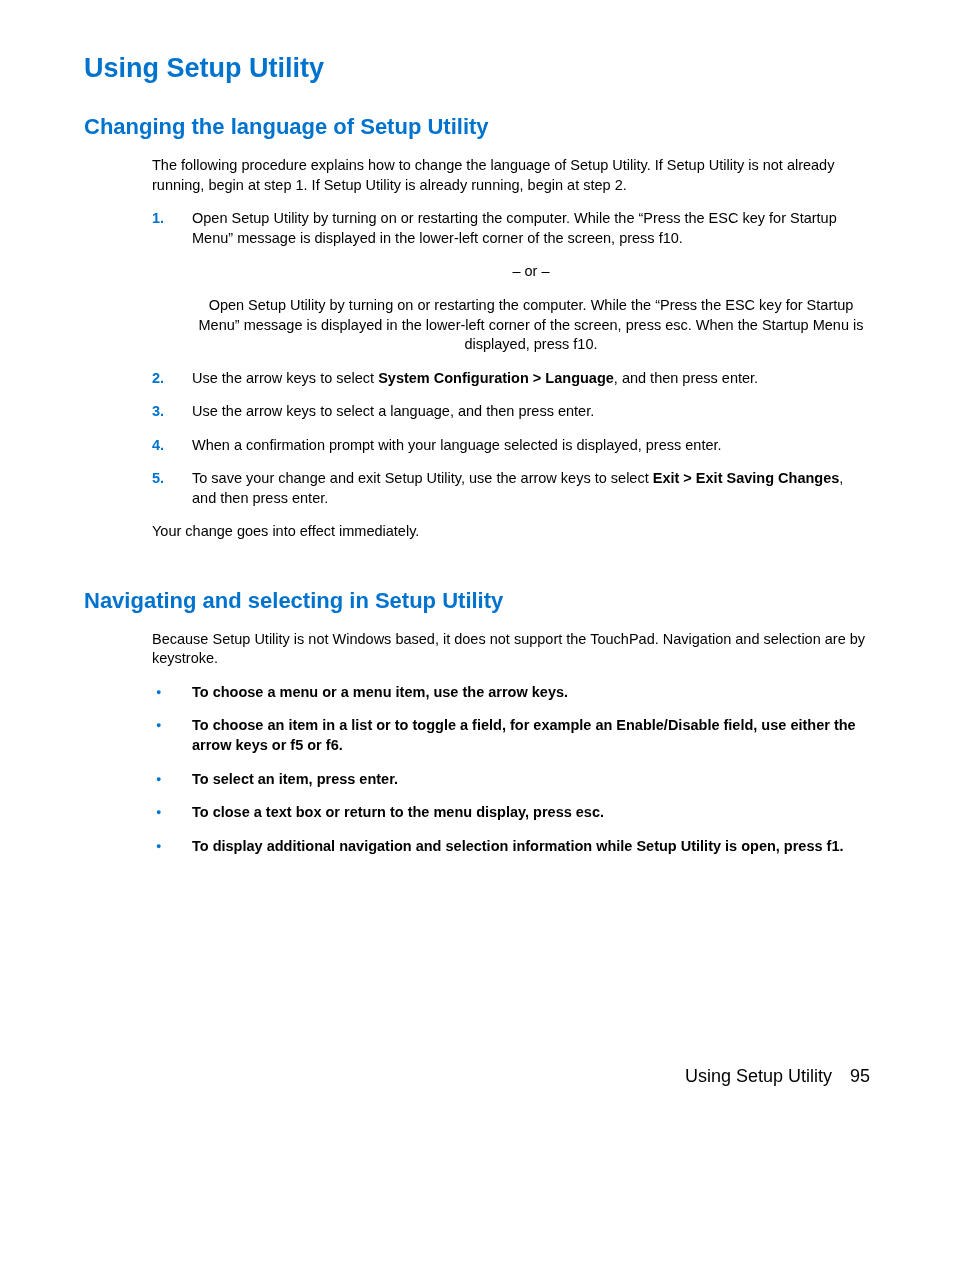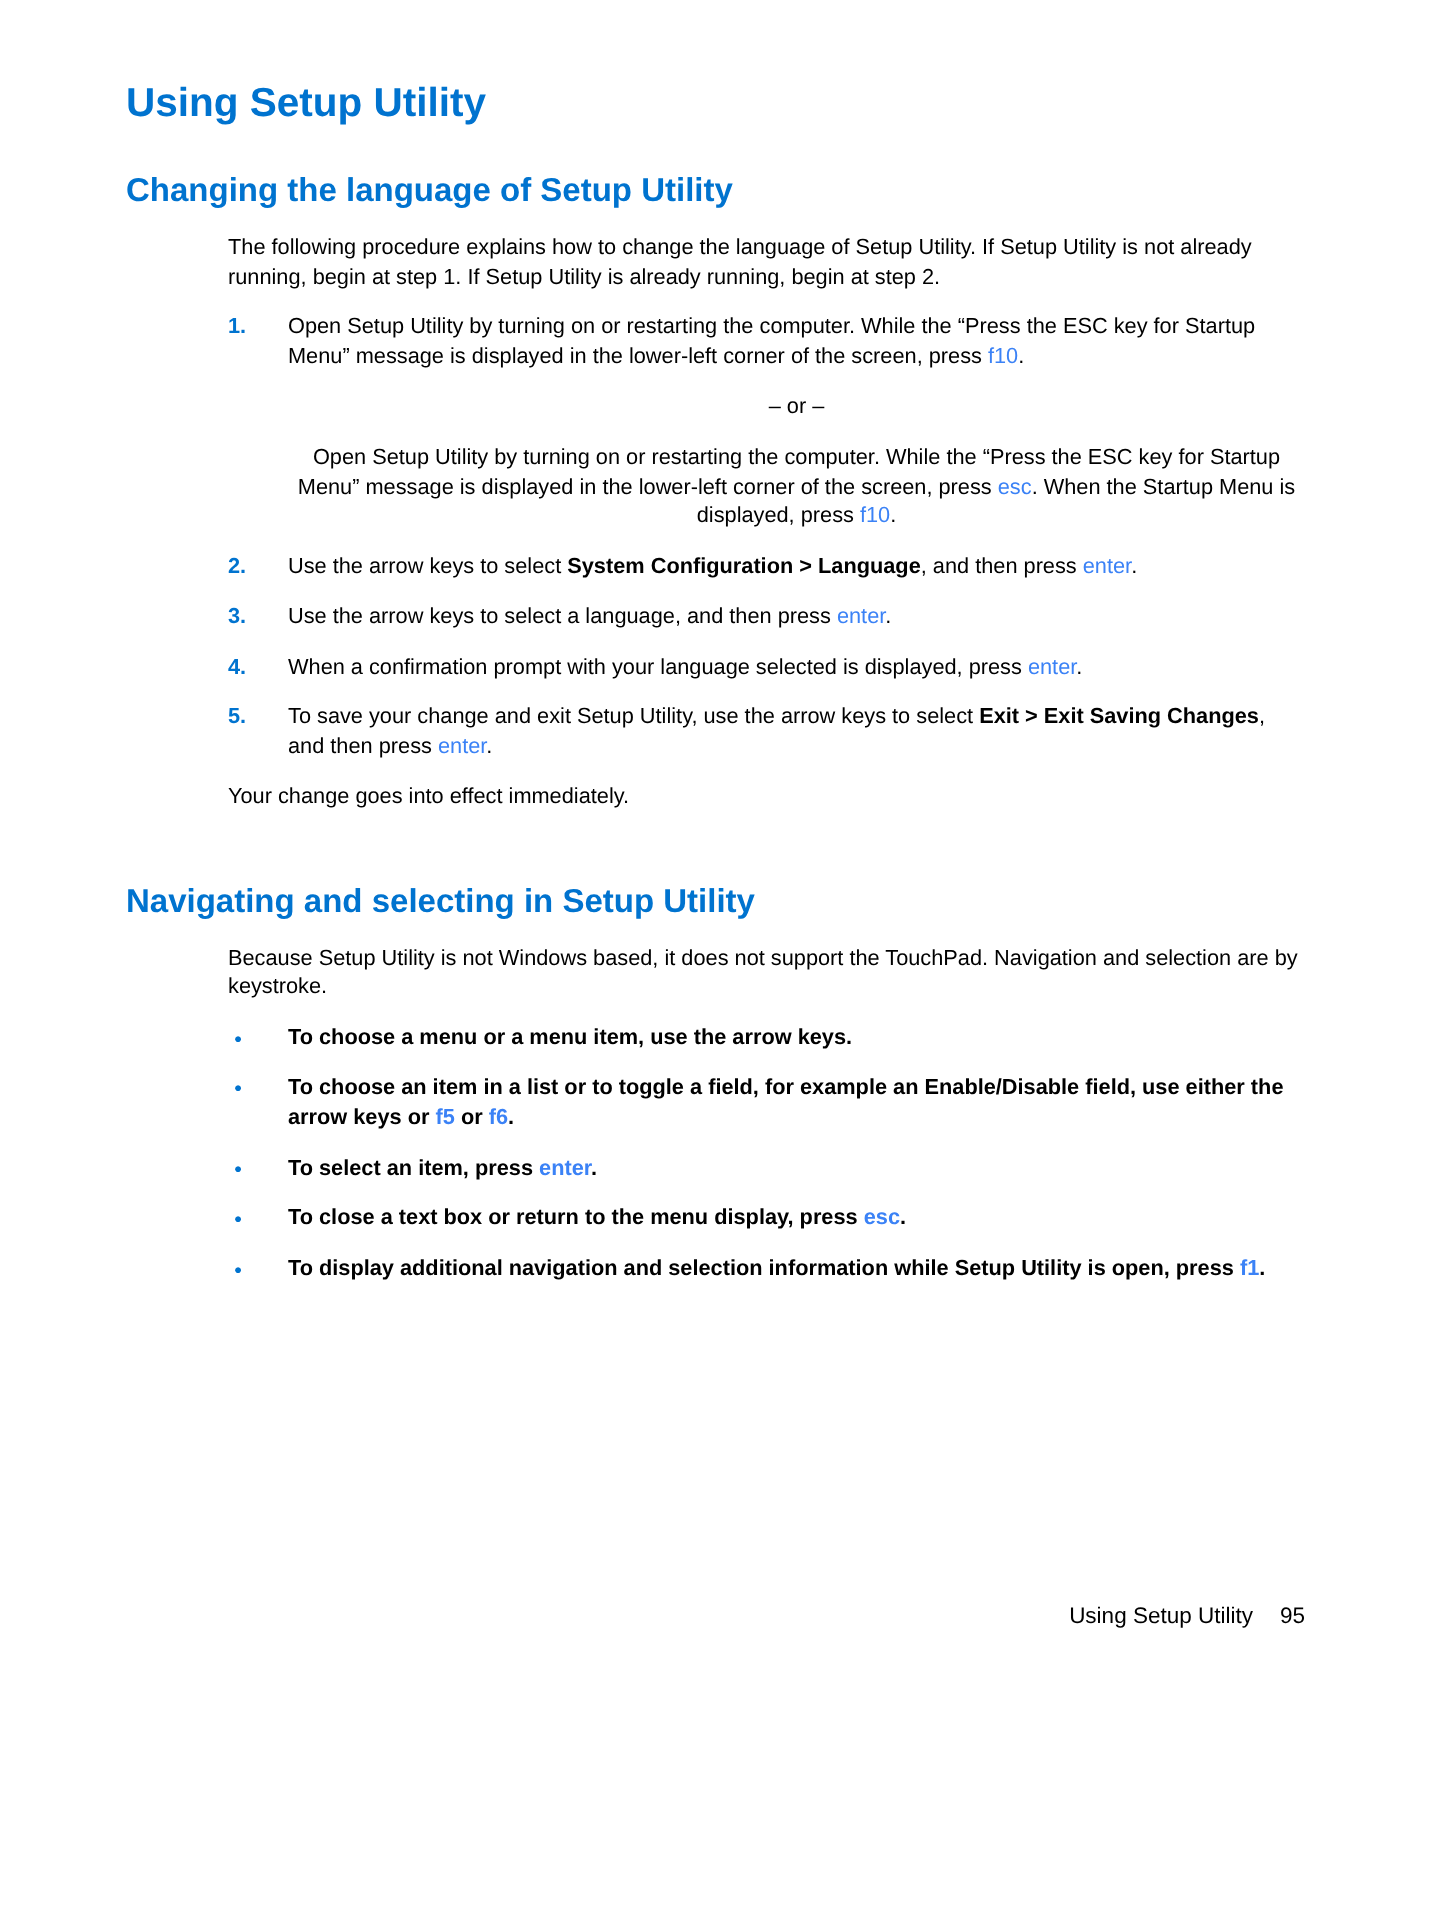--- a/index.html
+++ b/index.html
@@ -71,34 +71,34 @@
   }
   ul.bullets > li::before {
     content: "●";
     position: absolute;
     left: 4px;
     top: 3px;
     color: #0073cf;
     font-size: 9px;
   }
   .key {
-    color: #3b82f6;
+    color: #000000;
   }
   .bold {
     font-weight: bold;
   }
   .sub-p {
     margin: 14px 0;
     text-align: center;
   }
   .footer {
     position: absolute;
     bottom: 54px;
     right: 84px;
-    font-size: 15px;
+    font-size: 18px;
   }
   .footer .pn {
     margin-left: 18px;
   }
 </style>
 </head>
 <body>
 
 <div class="page">
 

